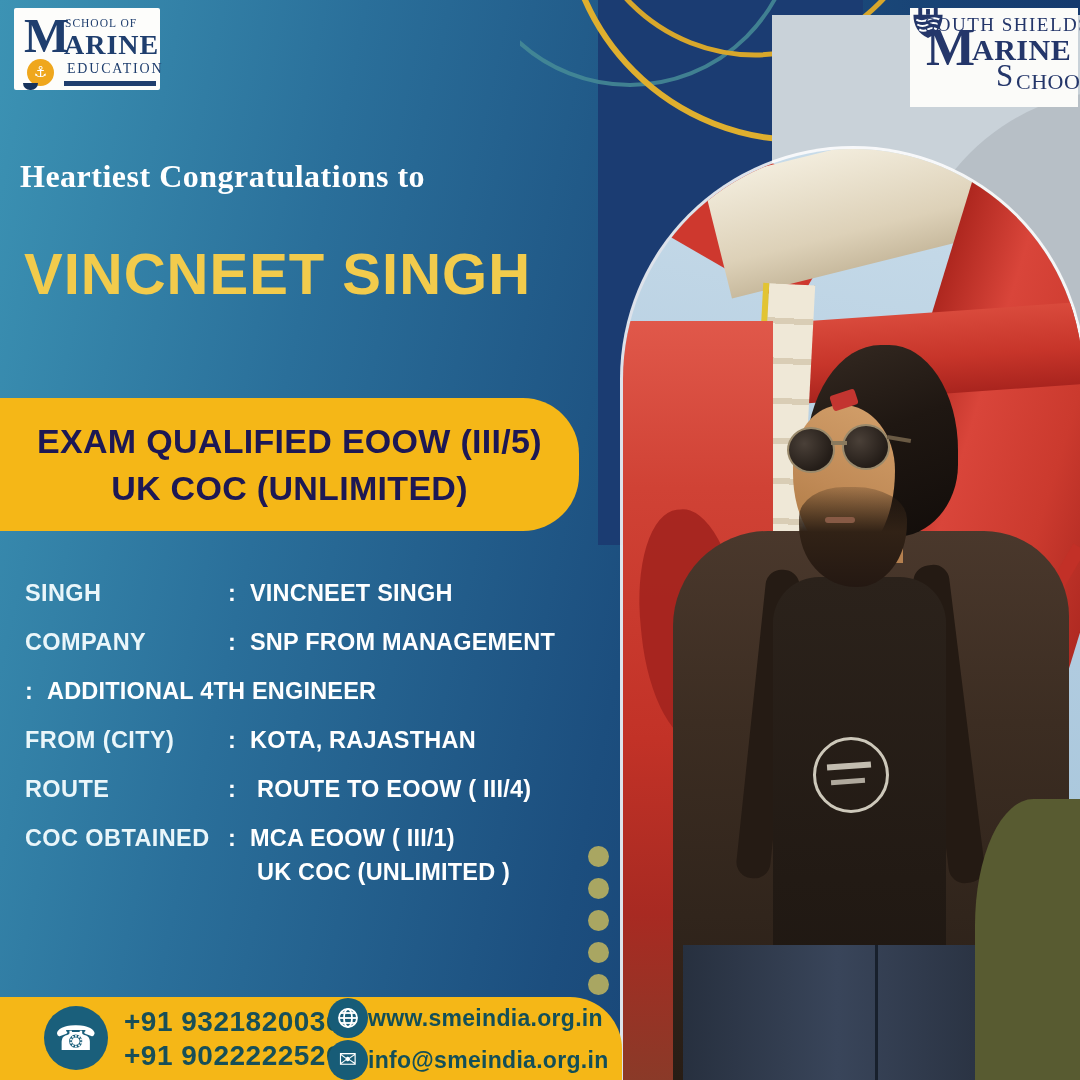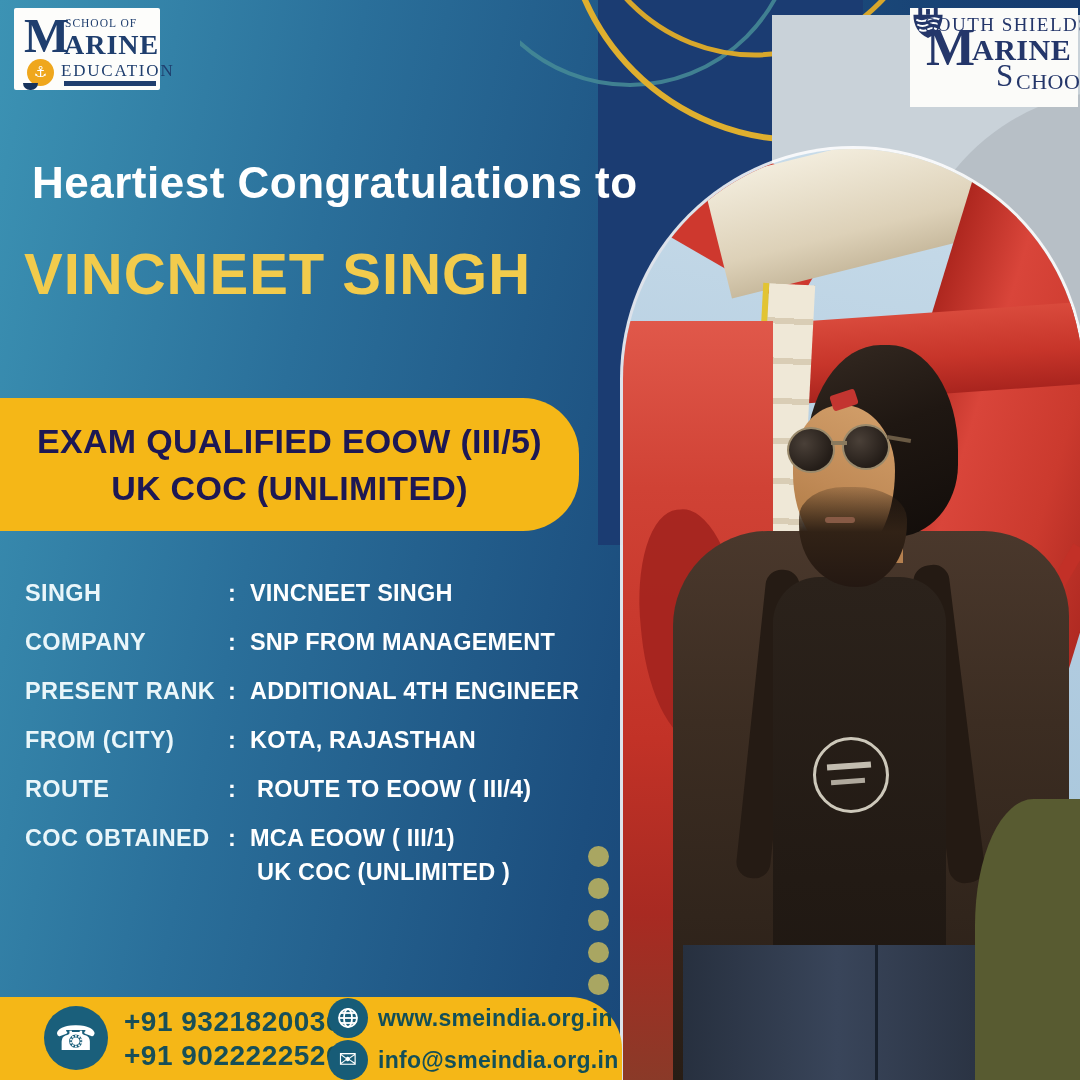--- a/index.html
+++ b/index.html
@@ -54,36 +54,36 @@
   .g-l { left:164px; top:278px; } .g-r { left:219px; top:275px; }
   .p-glass-bridge { left:208px; top:292px; width:16px; height:4px; background:#8A7A5E; }
   .p-glass-arm { left:264px; top:288px; width:24px; height:4px; background:#6A5A44; transform:rotate(10deg); }
 
   
   .logo-sme { left:14px; top:8px; width:146px; height:82px; background:#FDFDFB; border-radius:2px; font-family:"Liberation Serif","DejaVu Serif",serif; color:#1F3E6E; }
   .logo-sme span, .logo-sme div { position:absolute; }
   .sme-m { left:10px; top:4px; font-size:48px; line-height:48px; font-weight:bold; }
   .sme-school-of { left:51px; top:9px; font-size:11.5px; letter-spacing:1px; }
   .sme-arine { left:50px; top:21px; font-size:28px; font-weight:bold; letter-spacing:1px; }
-  .sme-education { left:47px; top:53px; font-size:17px; letter-spacing:1.8px; }
+  .sme-education { left:53px; top:53px; font-size:14px; letter-spacing:1.8px; }
   .sme-anchor { left:13px; top:51px; width:27px; height:27px; background:#EFA71D; border-radius:50%; color:#fff; font-size:15px; line-height:27px; text-align:center; font-family:"DejaVu Sans",sans-serif; }
   .sme-bar { left:50px; top:73px; width:92px; height:5px; background:#1F3E6E; }
   .sme-boat { left:9px; top:75px; width:15px; height:7px; background:#16325C; border-radius:0 0 7px 7px; }
 
   .logo-ssms { left:910px; top:8px; width:168px; height:99px; background:#FBFBF9; font-family:"Liberation Serif","DejaVu Serif",serif; color:#24366A; }
   .logo-ssms span, .logo-ssms div { position:absolute; }
   .ssms-top { left:0; top:6px; width:195px; text-align:center; font-size:19px; letter-spacing:1.5px; }
   .ssms-m { left:16px; top:14px; font-size:52px; line-height:52px; font-weight:bold; }
   .ssms-arine { left:62px; top:25px; font-size:30px; font-weight:bold; letter-spacing:.5px; }
   .ssms-s { left:86px; top:52px; font-size:31px; line-height:31px; font-weight:normal; }
   .ssms-chool { left:106px; top:61px; font-size:22px; letter-spacing:.5px; }
   .ssms-boat { left:24px; top:64px; width:36px; height:33px; }
 
   
-  .greeting { left:32px; top:158px; font-size:44px; font-weight:bold; color:#FFFFFF; letter-spacing:.5px; }
+  .greeting { left:20px; top:158px; font-size:32px; font-weight:bold; color:#FFFFFF; letter-spacing:.5px;font-family:Liberation Serif, serif; }
   .person-name { left:24px; top:240px; font-size:58px; font-weight:bold; color:#F2CB4C; letter-spacing:1px; }
 
   
   .badge { left:0; top:398px; width:579px; height:133px; background:#F5B717; border-radius:0 56px 56px 0;
            display:flex; flex-direction:column; justify-content:center; align-items:center; gap:2px; }
   .badge div { font-size:34px; font-weight:bold; color:#1D1854; letter-spacing:.3px; line-height:1.3; }
 
   
   .details { left:25px; top:576px; width:585px; display:flex; flex-direction:column; gap:15px; }
   .row { display:flex; font-size:23.5px; font-weight:bold; line-height:1.45; color:#FFFFFF; }
@@ -97,21 +97,21 @@
   .dots { left:588px; top:846px; display:flex; flex-direction:column; gap:11px; }
   .dot { width:21px; height:21px; border-radius:50%; background:#A9A662; }
 
   
   .bottom-bar { left:0; top:997px; width:622px; height:83px; background:#F5B717; border-radius:0 52px 0 0; }
   .bottom-bar .abs { position:absolute; }
   .phone-ic { left:44px; top:9px; width:64px; height:64px; background:#1A5F7B; border-radius:50%; color:#fff;
               display:flex; align-items:center; justify-content:center; font-size:34px; }
   .phones { left:124px; top:8px; display:flex; flex-direction:column; gap:1px; font-size:28px; font-weight:bold; color:#174F58; letter-spacing:.5px; line-height:33px; }
   .contact-right { left:328px; top:2px; display:flex; flex-direction:column; gap:4px; }
-  .crow { display:flex; align-items:center; gap:10px; height:38px; }
+  .crow { display:flex; align-items:center; height:38px; }
   .cic { width:40px; height:40px; flex:none; border-radius:50%; background:#175C77; color:#fff;
          display:flex; align-items:center; justify-content:center; font-size:22px; }
   .ctext { font-size:23px; font-weight:bold; color:#134F58; letter-spacing:.3px; }
 </style>
 </head>
 <body>
 
 <div class="page">
 
   <div class="abs navy-block"></div>
@@ -203,21 +203,20 @@
       <span class="lbl">SINGH</span>
       <span class="sep">:</span>
       <span class="val"><span>VINCNEET SINGH</span></span>
     </div>
     <div class="row">
       <span class="lbl">COMPANY</span>
       <span class="sep">:</span>
       <span class="val"><span>SNP FROM MANAGEMENT</span></span>
     </div>
     <div class="row">
-      <span class="lbl">PRESENT RANK</span>
       <span class="sep">:</span>
       <span class="val"><span>ADDITIONAL 4TH ENGINEER</span></span>
     </div>
     <div class="row">
       <span class="lbl">FROM (CITY)</span>
       <span class="sep">:</span>
       <span class="val"><span>KOTA, RAJASTHAN</span></span>
     </div>
     <div class="row">
       <span class="lbl">ROUTE</span>

